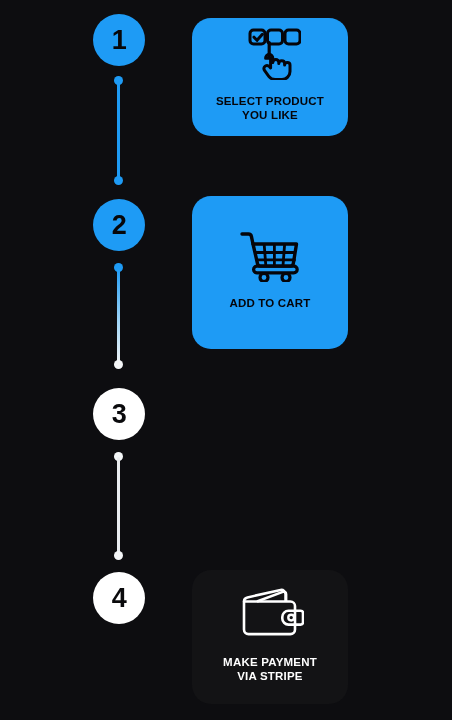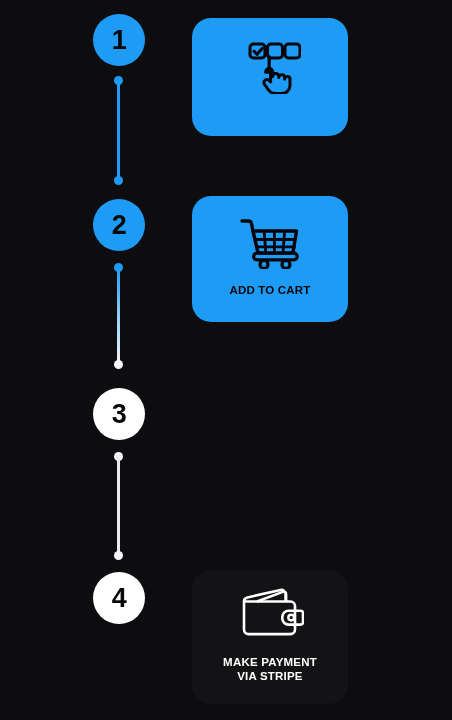--- a/index.html
+++ b/index.html
@@ -108,21 +108,21 @@
     line-height: 1.22;
     letter-spacing: 0.2px;
     text-transform: uppercase;
     white-space: pre-line;
   }
   .card.accent .card-label { color: #05050a; }
   .card.dark   .card-label { color: #ffffff; }
 
   
   #card-1 { top: 18px;  height: 118px; }
-  #card-2 { top: 196px; height: 126px; }
+  #card-2 { top: 196px; height: 153px; }
   #card-3 { top: 382px; height: 126px; }
   #card-4 { top: 570px; height: 134px; }
 
   #circle-1 { top: 14px; }
   #circle-2 { top: 199px; }
   #circle-3 { top: 388px; }
   #circle-4 { top: 572px; }
 
   #conn-1 { top: 76px;  height: 109px; }
   #conn-2 { top: 263px; height: 106px; }
@@ -180,20 +180,22 @@
         <path d="M15 9.2l3 3.1 5.4-6" stroke="#05050a" stroke-width="3" stroke-linecap="round" stroke-linejoin="round"></path>
         <path d="M30.2 14.5v14.2" stroke="#05050a" stroke-width="3.2" stroke-linecap="round"></path>
         <path d="M26.6 30.2c0-2 1.6-3.6 3.6-3.6s3.6 1.6 3.6 3.6v4.2
                  c0-1.8 1.3-3 3-3s3 1.3 3 3v1.2
                  c0-1.7 1.3-2.9 2.9-2.9s2.9 1.2 2.9 2.9v1.5
                  c0-1.6 1.2-2.7 2.7-2.7s2.7 1.1 2.7 2.7v6.4
                  c0 4.4-3.6 8-8 8h-6.9c-2.5 0-4.8-1.2-6.3-3.2l-4.3-5.9
                  c-1-1.4-.7-3.3.7-4.3 1.3-.9 3-.7 4.1.4l1.3 1.4V30.2z" stroke="#05050a" stroke-width="3" stroke-linejoin="round" fill="none"></path>
       </svg>
     </div>
+    <div class="card-label">SELECT PRODUCT
+YOU LIKE</div>
   </div>
 
   <div class="card accent" id="card-2">
     <div class="card-icon">
       <svg width="60" height="52" viewBox="0 0 60 52" fill="none" aria-hidden="true">
         <path d="M2 4h6.5c1.4 0 2.6 1 2.9 2.4L13 14" stroke="#05050a" stroke-width="3.4" stroke-linecap="round" stroke-linejoin="round"></path>
         <path d="M13 14h43.5l-3.2 19.5c-.2 1.5-1.5 2.6-3 2.6H20.5c-1.5 0-2.8-1.1-3-2.6L13 14z" stroke="#05050a" stroke-width="3.4" stroke-linejoin="round" fill="none"></path>
         <path d="M14.5 22.5h41.2M16.3 29.8h39.4" stroke="#05050a" stroke-width="2.8"></path>
         <path d="M24.2 14.6l1.6 21M34.4 14.6v21M44.6 14.6l-1.6 21" stroke="#05050a" stroke-width="2.8"></path>
         <path d="M17 36.1h36.8c1.9 0 3.4 1.5 3.4 3.4s-1.5 3.4-3.4 3.4H17c-1.9 0-3.4-1.5-3.4-3.4S15.1 36.1 17 36.1z" stroke="#05050a" stroke-width="3.2" stroke-linejoin="round" fill="none"></path>

